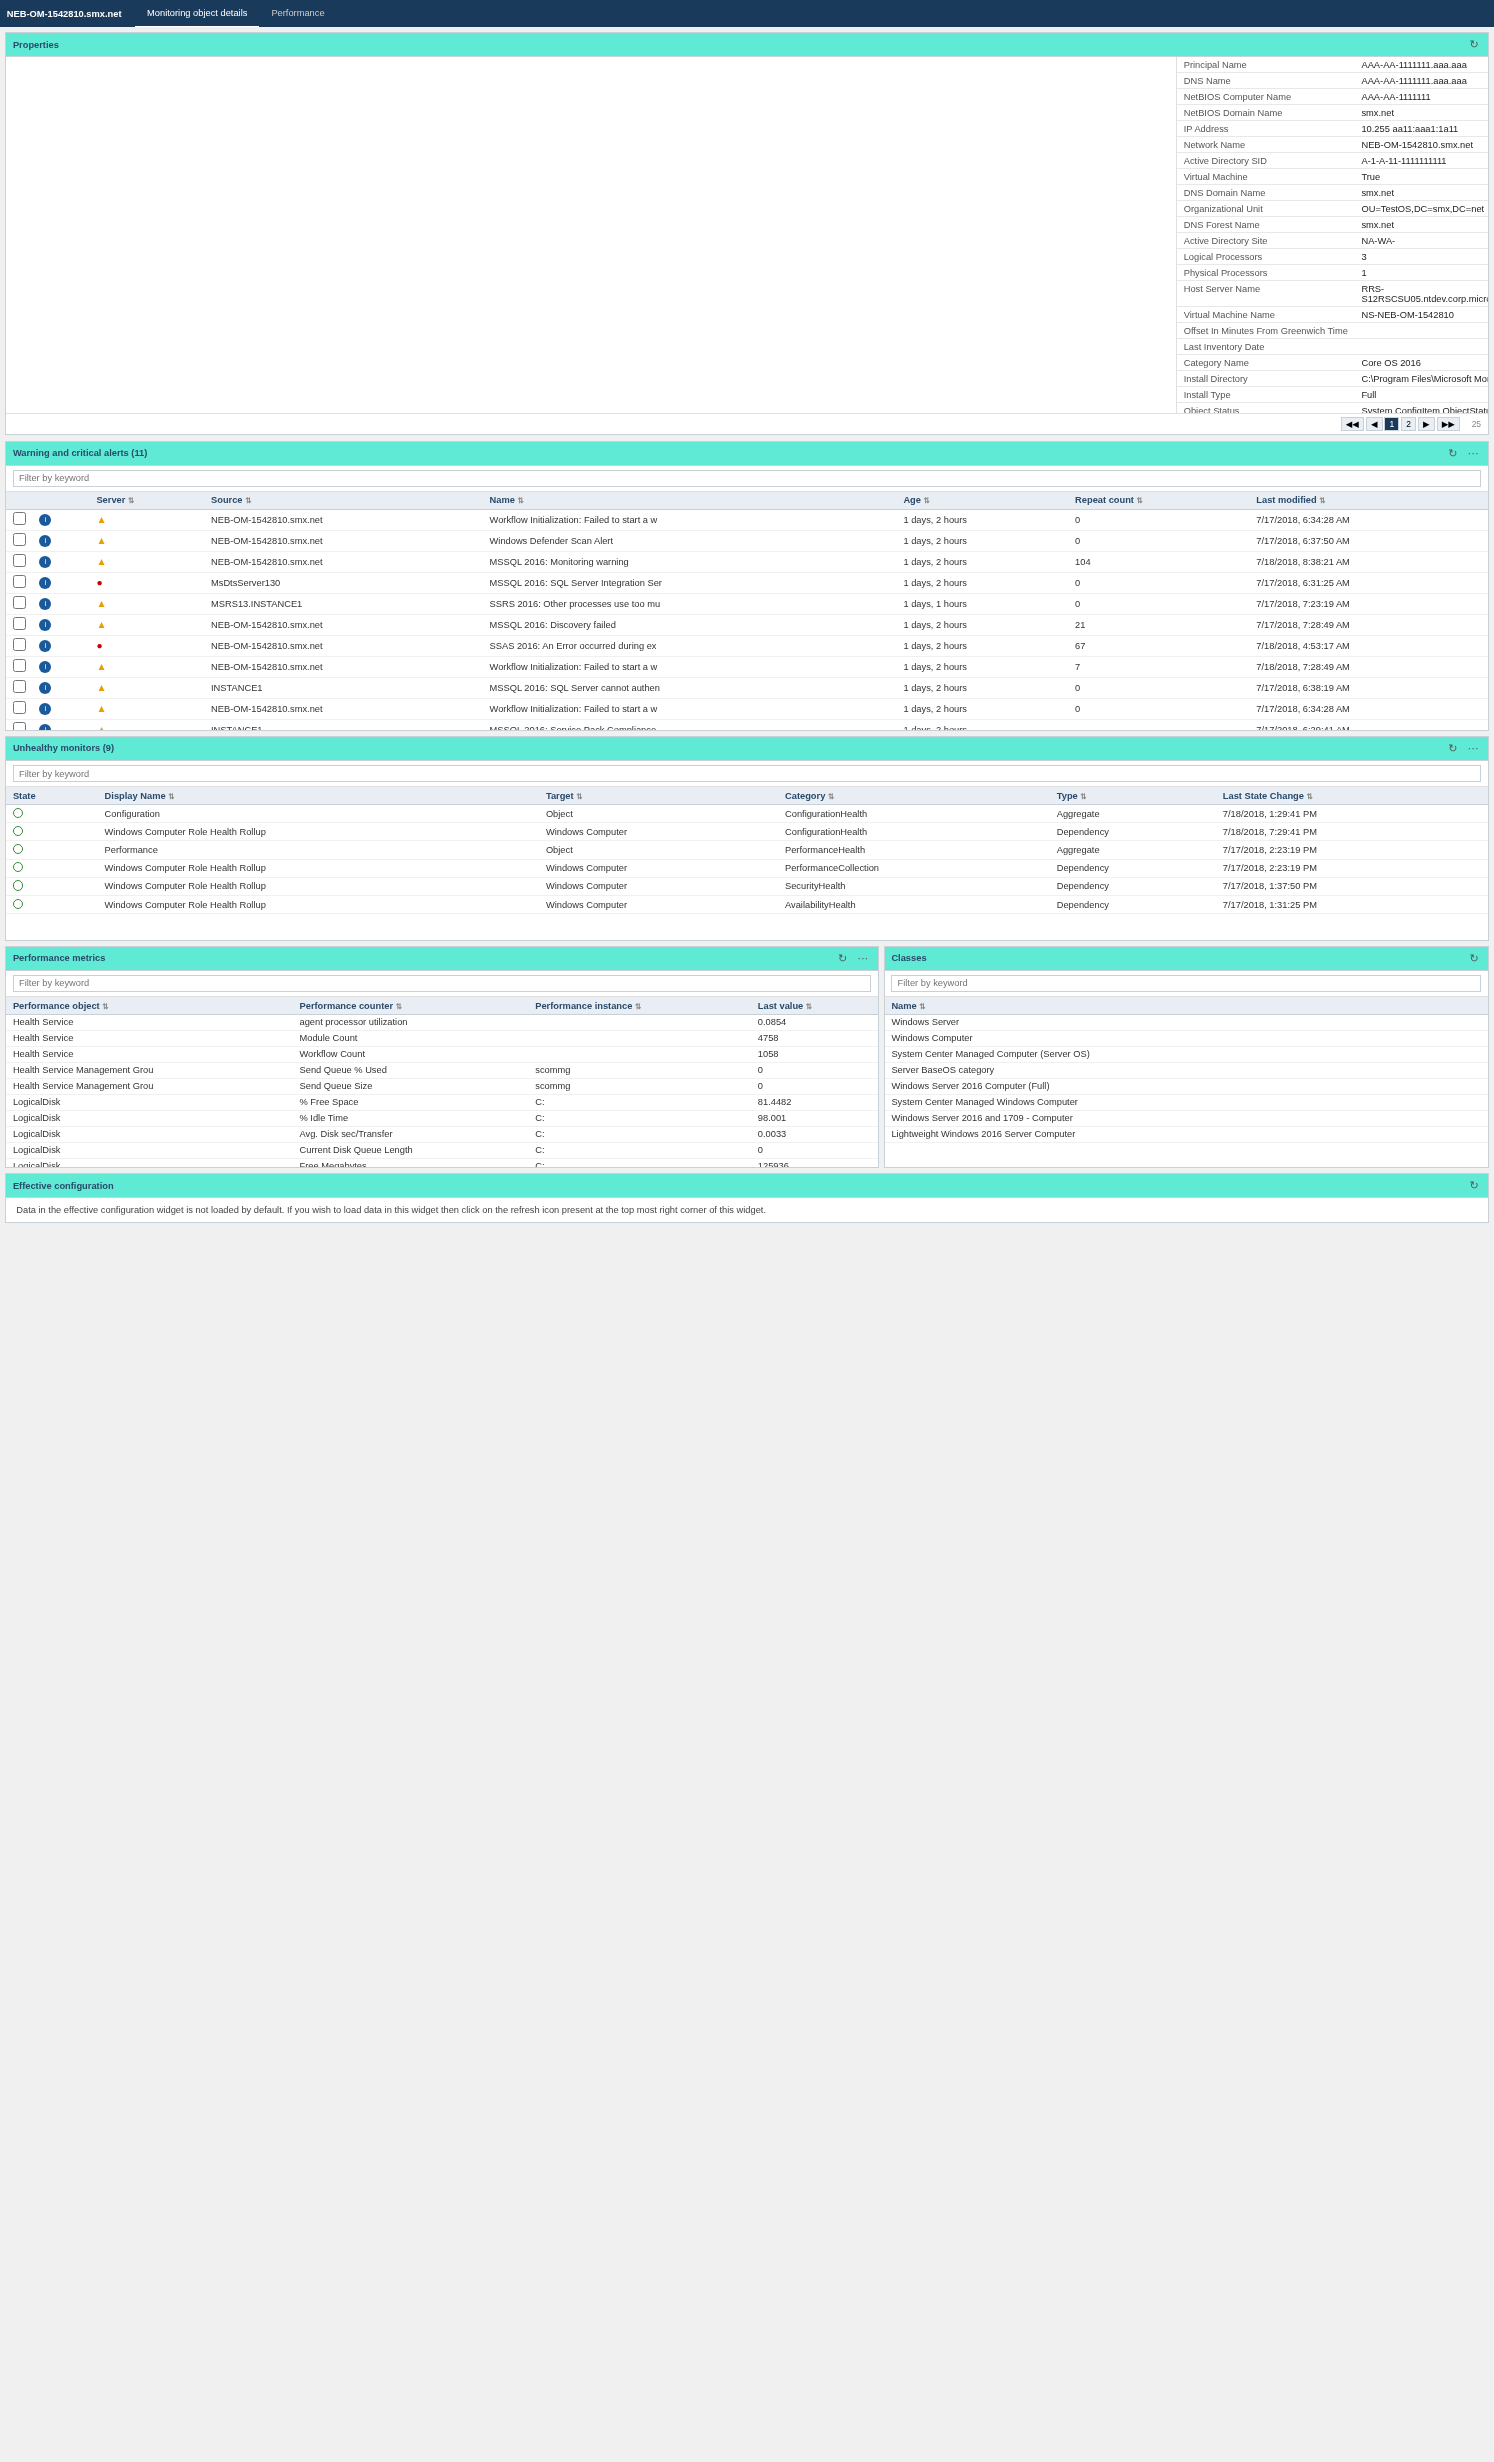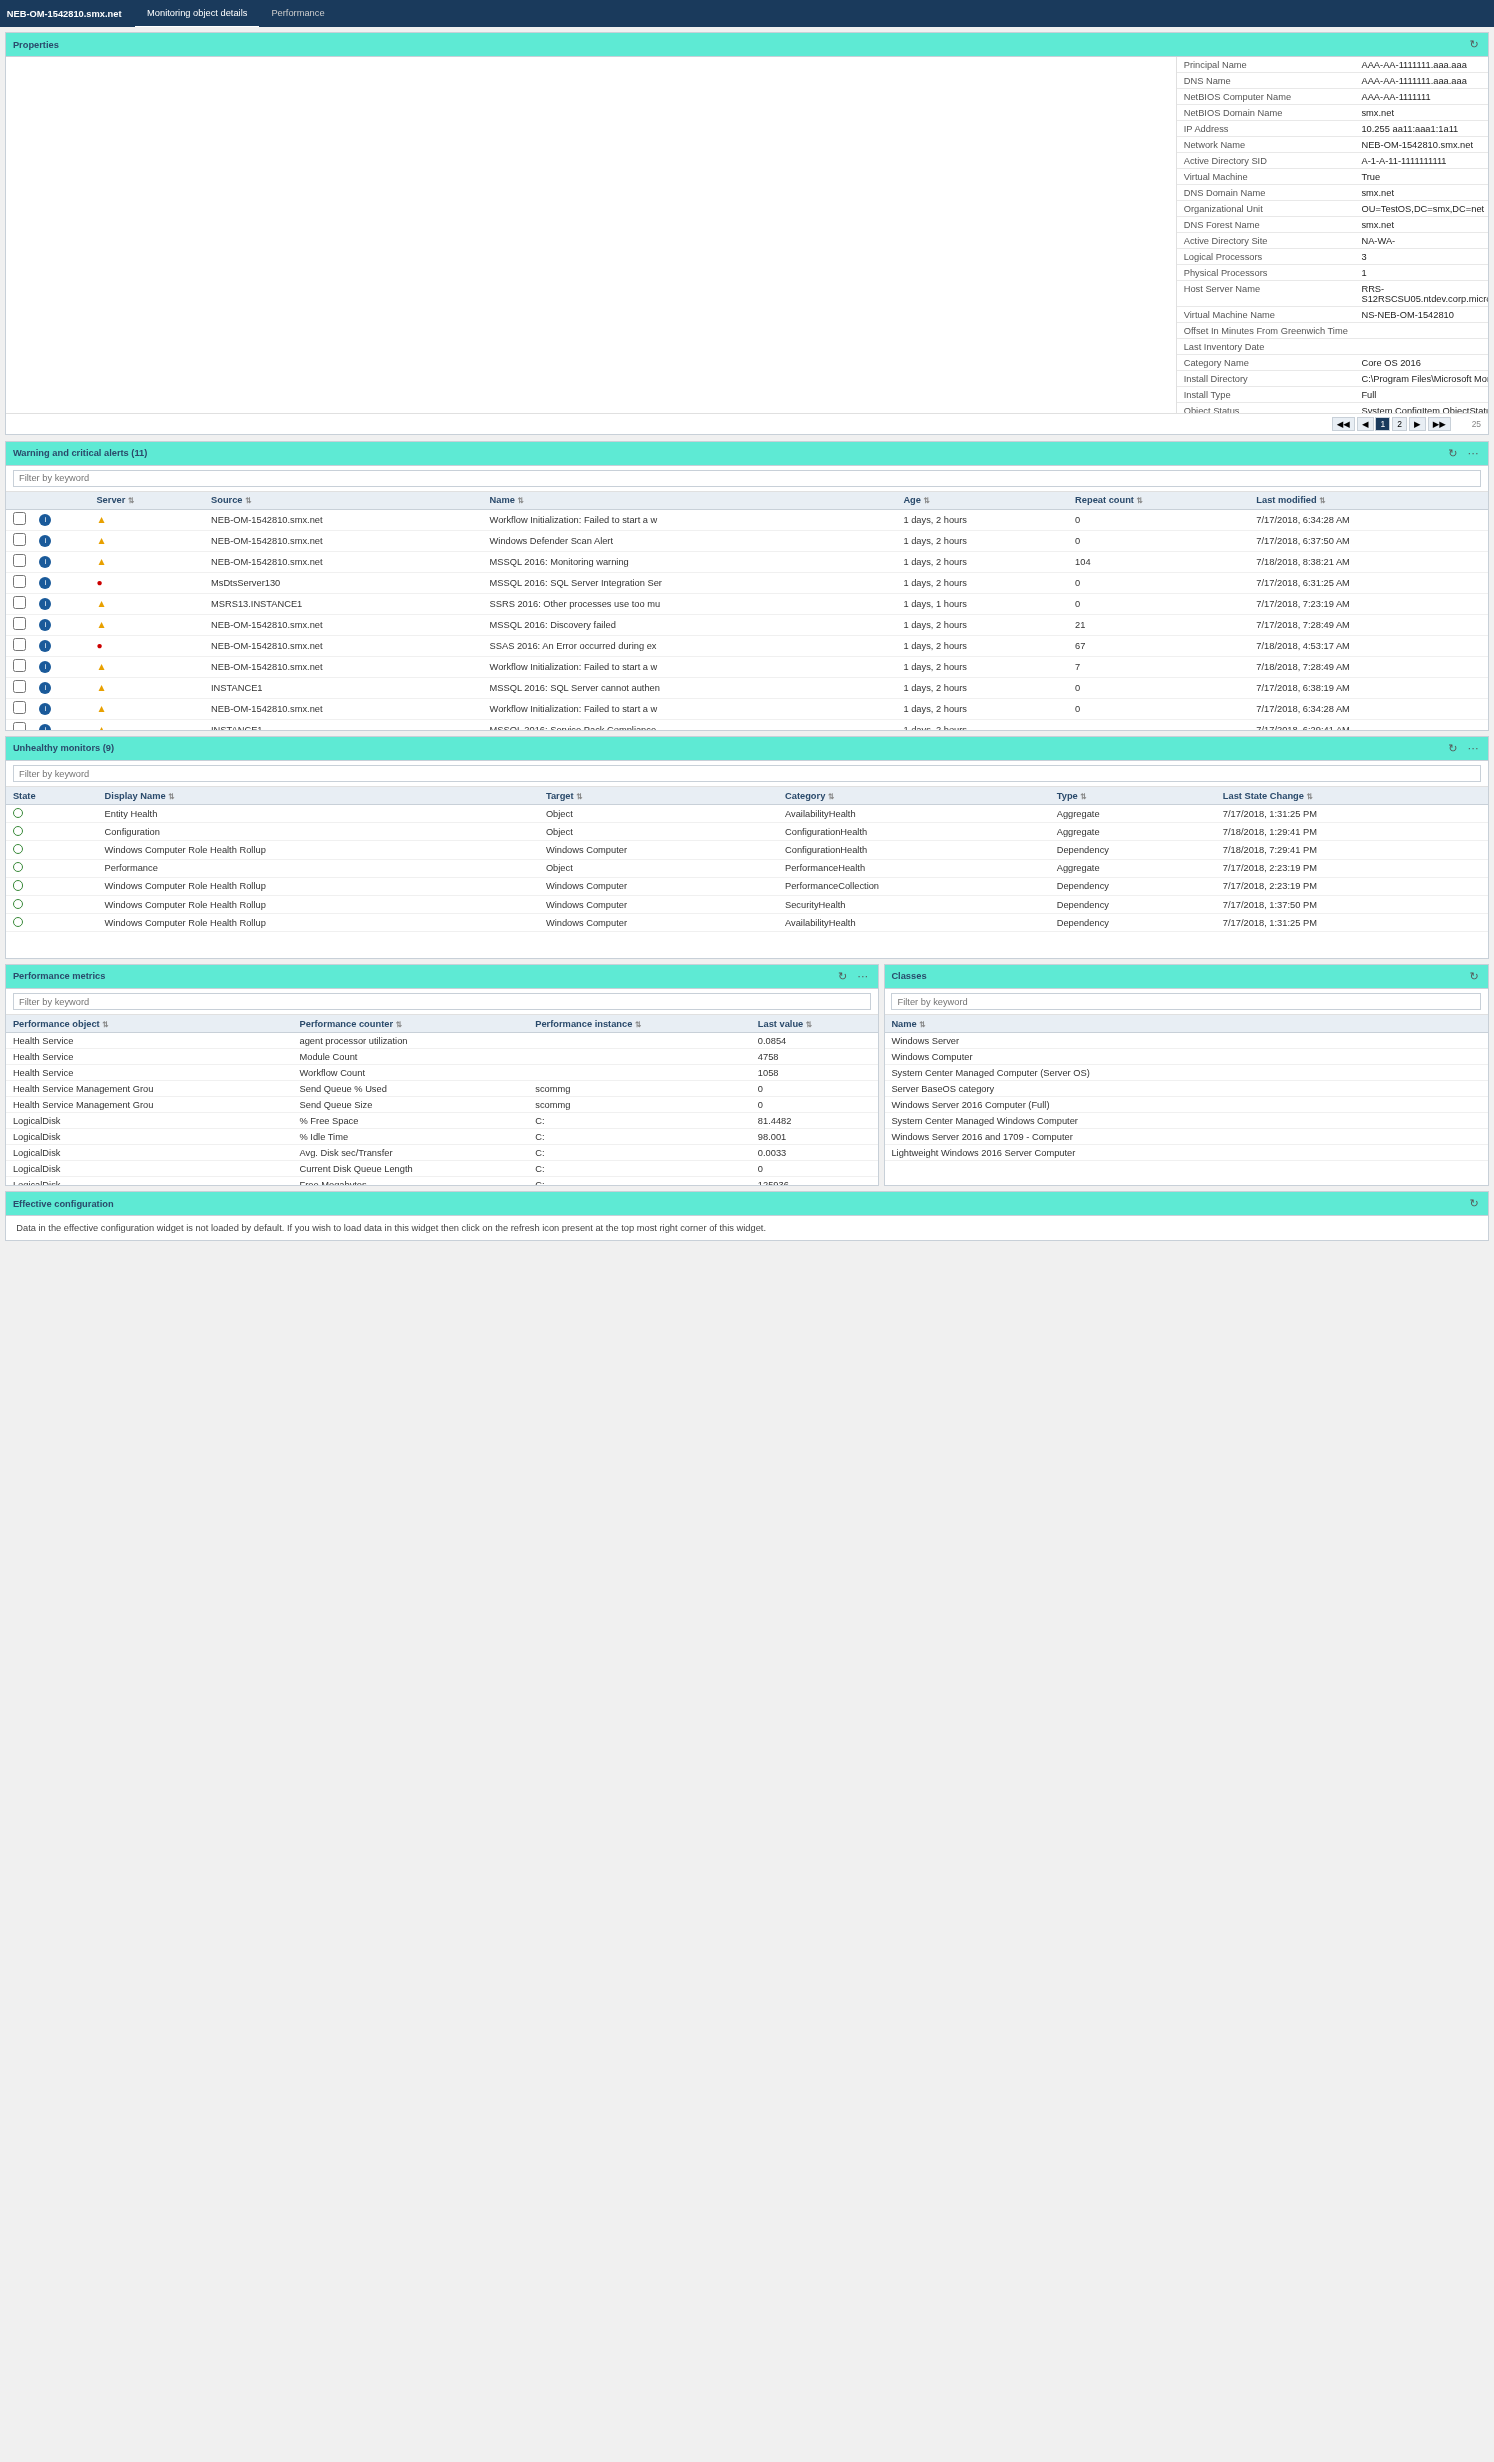--- a/index.html
+++ b/index.html
@@ -333,21 +333,21 @@
       </table>
     </div>
   </div>
   <div class="pagination">
     <button class="page-btn">◀◀</button>
     <button class="page-btn">◀</button>
     <button class="page-btn active">1</button>
     <button class="page-btn">2</button>
     <button class="page-btn">▶</button>
     <button class="page-btn">▶▶</button>
-    <span style="margin-left:19px;color:#888;text-align:center;">25</span>
+    <span style="margin-left:10px;color:#888;text-align:center;">25</span>
   </div>
 </div>
 
 <div class="section">
   <div class="section-header">
     <span>Warning and critical alerts (11)</span>
     <div class="section-header-actions">
       <button class="icon-btn">↻</button>
       <button class="icon-btn">···</button>
     </div>
@@ -504,28 +504,20 @@
           <th>Display Name <span class="sort-icon">⇅</span></th>
           <th>Target <span class="sort-icon">⇅</span></th>
           <th>Category <span class="sort-icon">⇅</span></th>
           <th>Type <span class="sort-icon">⇅</span></th>
           <th>Last State Change <span class="sort-icon">⇅</span></th>
         </tr>
       </thead>
       <tbody id="unhealthy-tbody">
           <tr>
     <td><span class="state-circle green"></span></td>
-    <td>Entity Health</td>
-    <td>Object</td>
-    <td>AvailabilityHealth</td>
-    <td>Aggregate</td>
-    <td>7/17/2018, 1:31:25 PM</td>
-  </tr>
-          <tr>
-    <td><span class="state-circle green"></span></td>
     <td>Configuration</td>
     <td>Object</td>
     <td>ConfigurationHealth</td>
     <td>Aggregate</td>
     <td>7/18/2018, 1:29:41 PM</td>
   </tr>
           <tr>
     <td><span class="state-circle green"></span></td>
     <td>Windows Computer Role Health Rollup</td>
     <td>Windows Computer</td>

